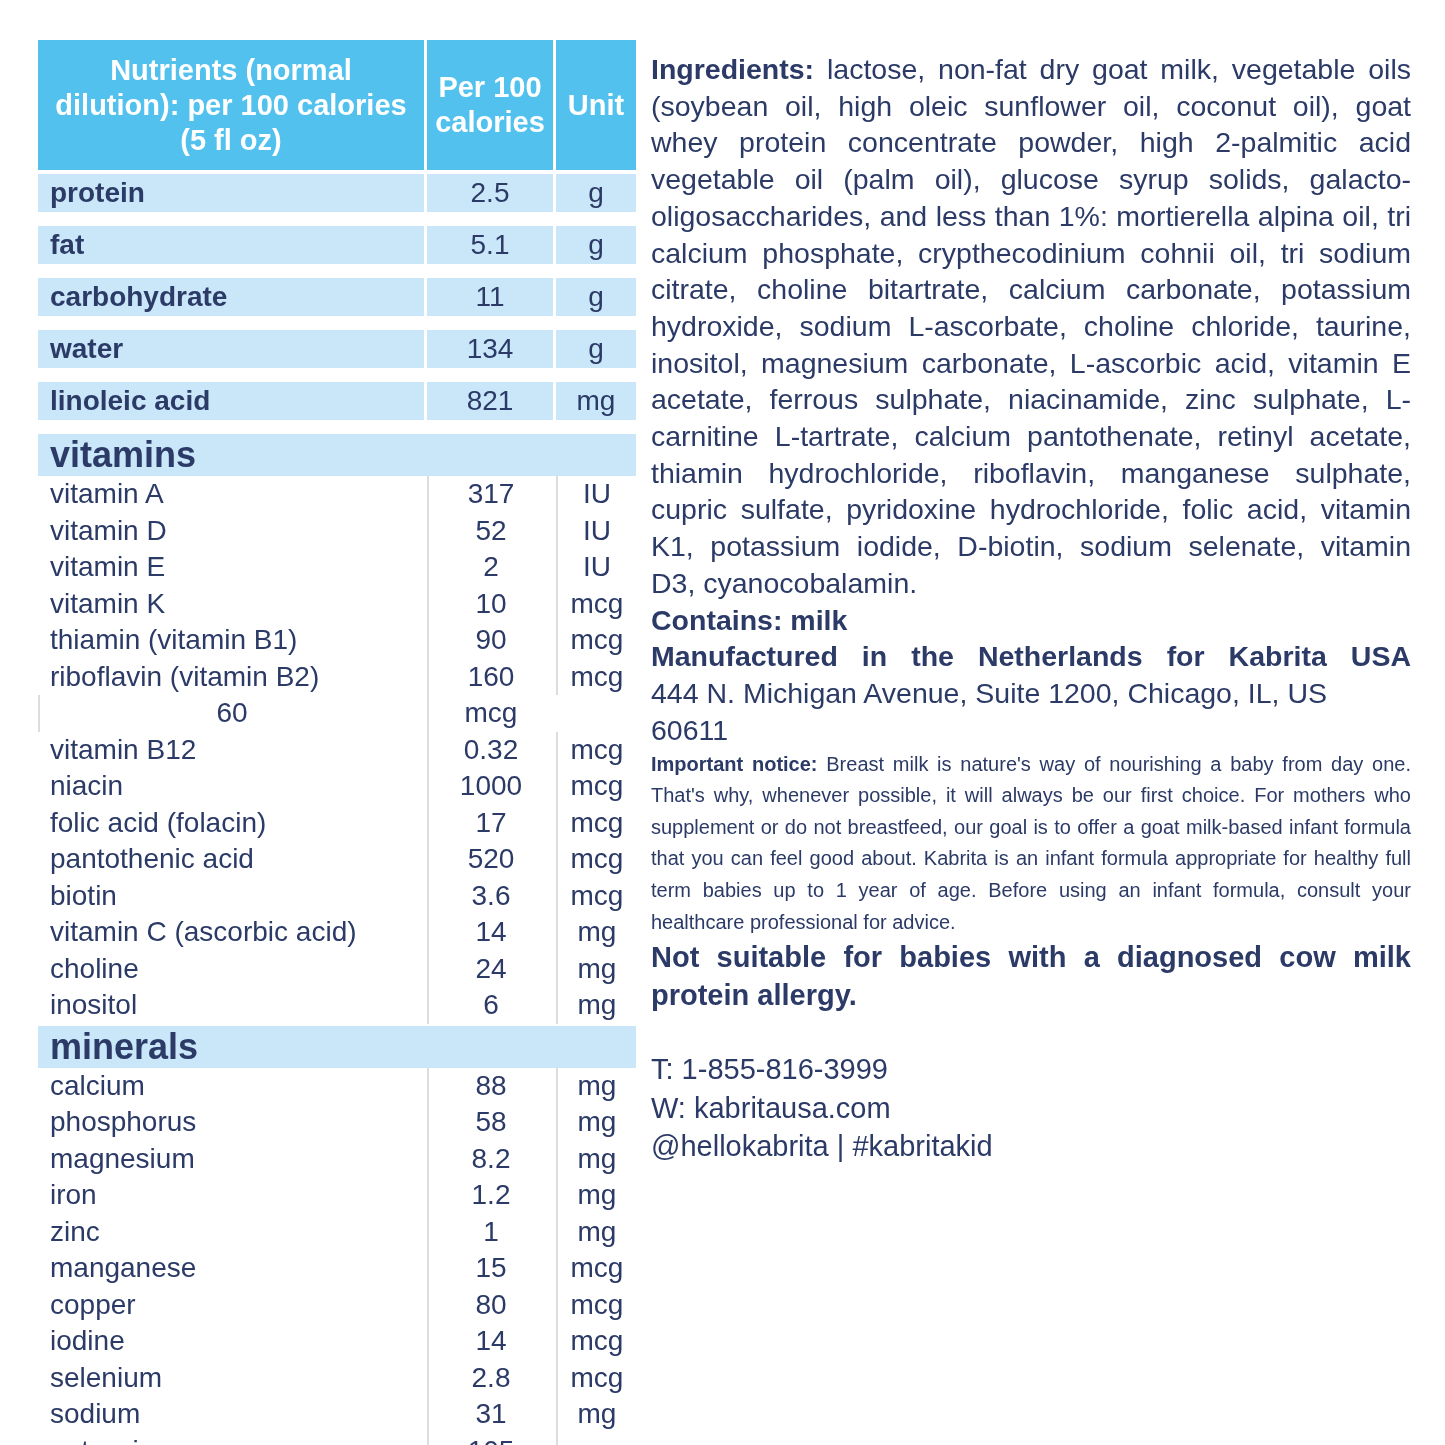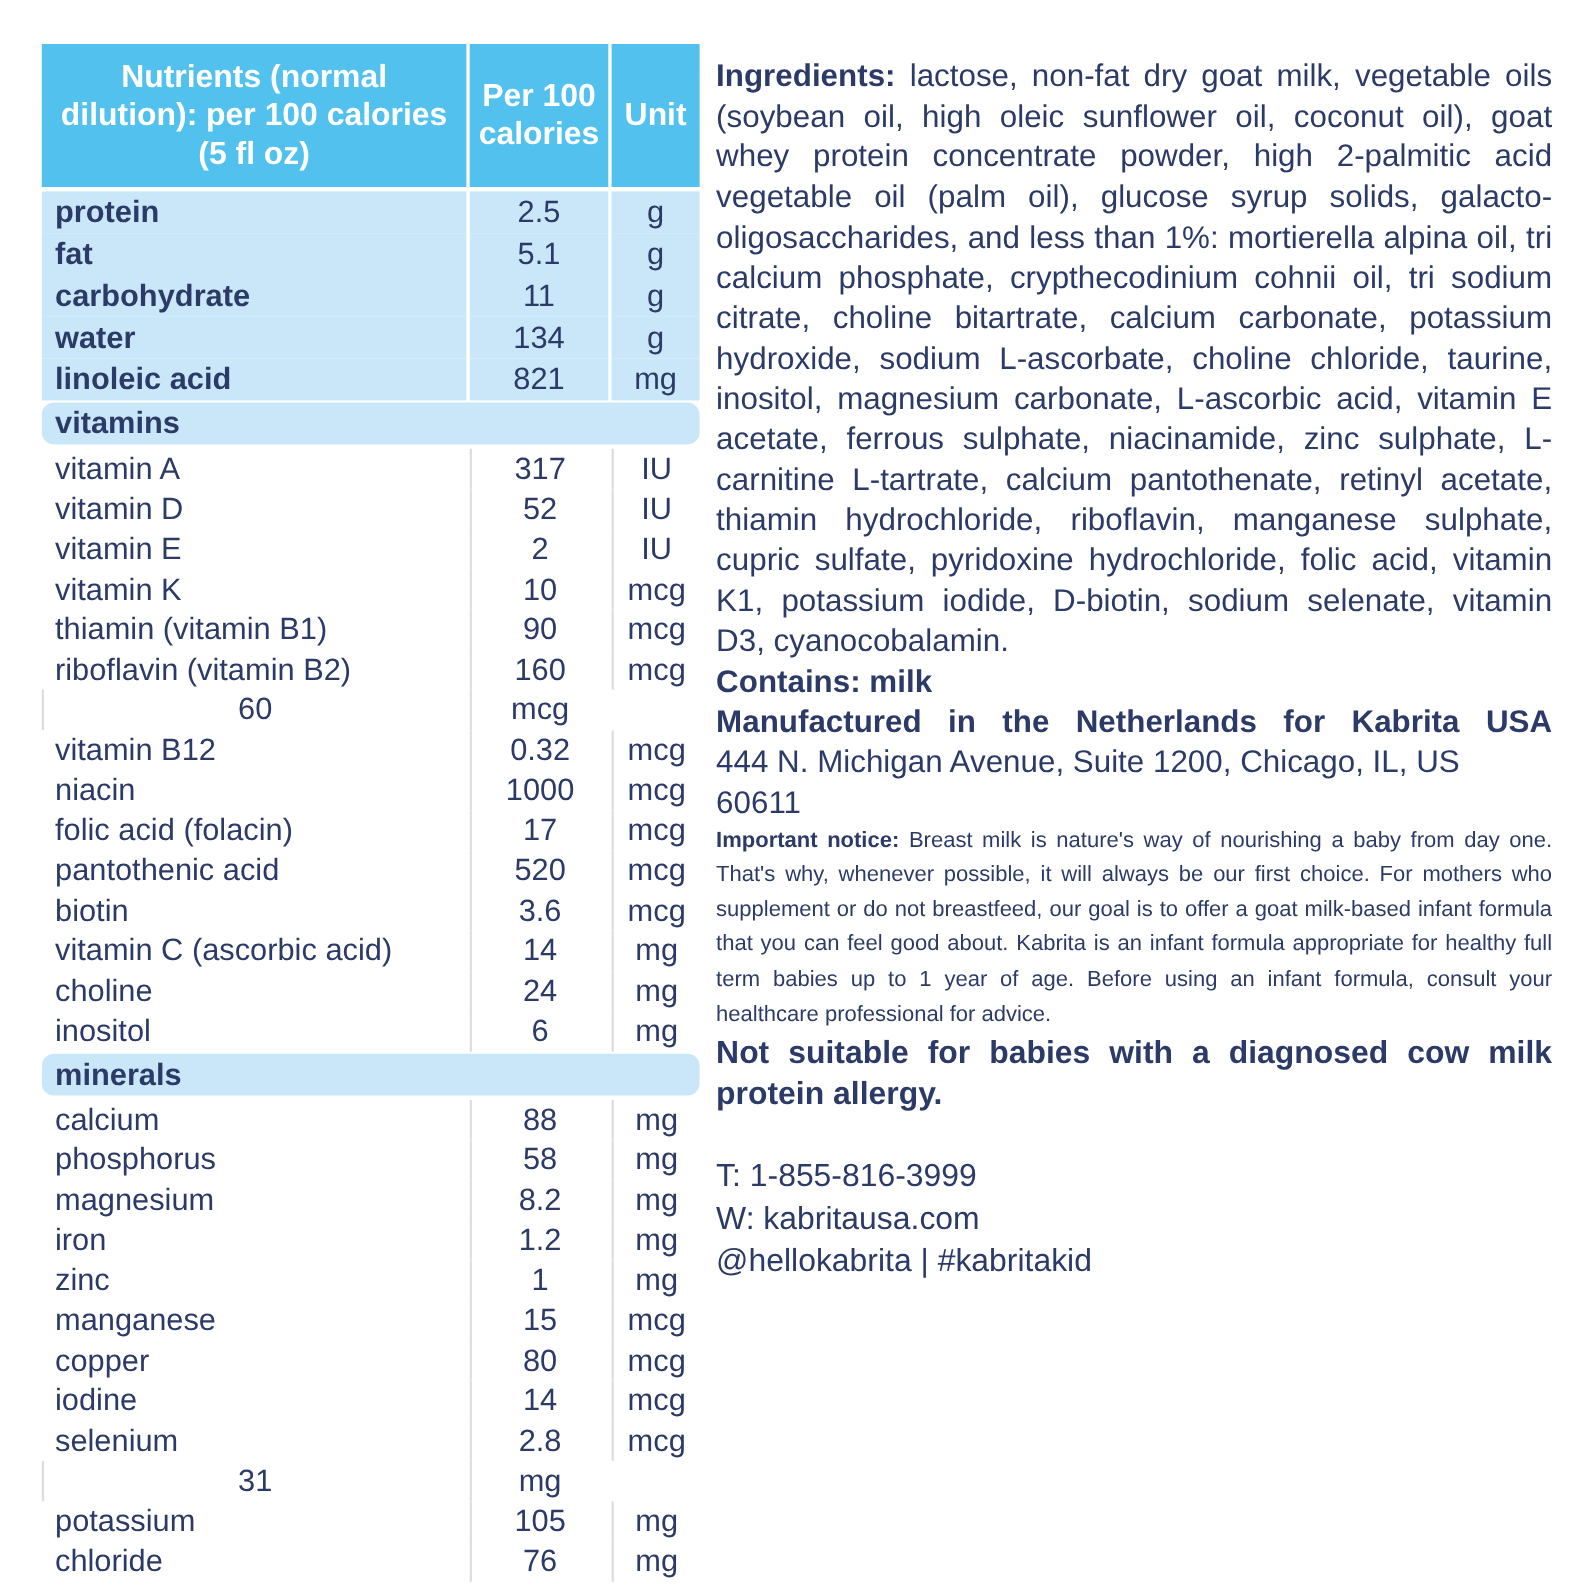--- a/index.html
+++ b/index.html
@@ -43,34 +43,33 @@
     column-gap: 3px;
   }
   .trow .c {
     display: flex;
     align-items: center;
     font-size: 28px;
   }
   .trow .c.label { padding-left: 12px; }
   .trow .c.value, .trow .c.unit { justify-content: center; }
 
-  .trow.macro { height: 38px; margin-bottom: 0; }
+  .trow.macro { height: 38px; margin-bottom: 14px; }
   .trow.macro .c { background: var(--row-blue, #c9e7f8); }
   .trow.macro .c.label { font-weight: bold; }
 
   .trow.section { height: 38px; margin: 2px 0 4px; }
   .trow.section .scell {
     grid-column: 1 / 4;
     background: var(--row-blue, #c9e7f8);
     font-weight: bold;
-    font-size: 28px;
+    font-size: 36px;
     display: flex;
     align-items: center;
     padding-left: 12px;
-    border-radius: 11px;
   }
 
   .trow.data { height: 36.5px; }
   .trow.data .c { background: #ffffff; }
   .trow.data .c.value, .trow.data .c.unit { border-left: 2px solid #dcdde0; }
 
   
   .right-col { position: absolute; left: 651px; top: 51px; width: 760px; }
   .right-col p { margin: 0; }
   .b { font-weight: bold; }
@@ -246,20 +245,21 @@
           <div class="c label">iodine</div>
           <div class="c value">14</div>
           <div class="c unit">mcg</div>
         </div>
         <div class="trow data">
           <div class="c label">selenium</div>
           <div class="c value">2.8</div>
           <div class="c unit">mcg</div>
         </div>
         <div class="trow data">
+          <div class="c label">sodium</div>
           <div class="c value">31</div>
           <div class="c unit">mg</div>
         </div>
         <div class="trow data">
           <div class="c label">potassium</div>
           <div class="c value">105</div>
           <div class="c unit">mg</div>
         </div>
         <div class="trow data">
           <div class="c label">chloride</div>

